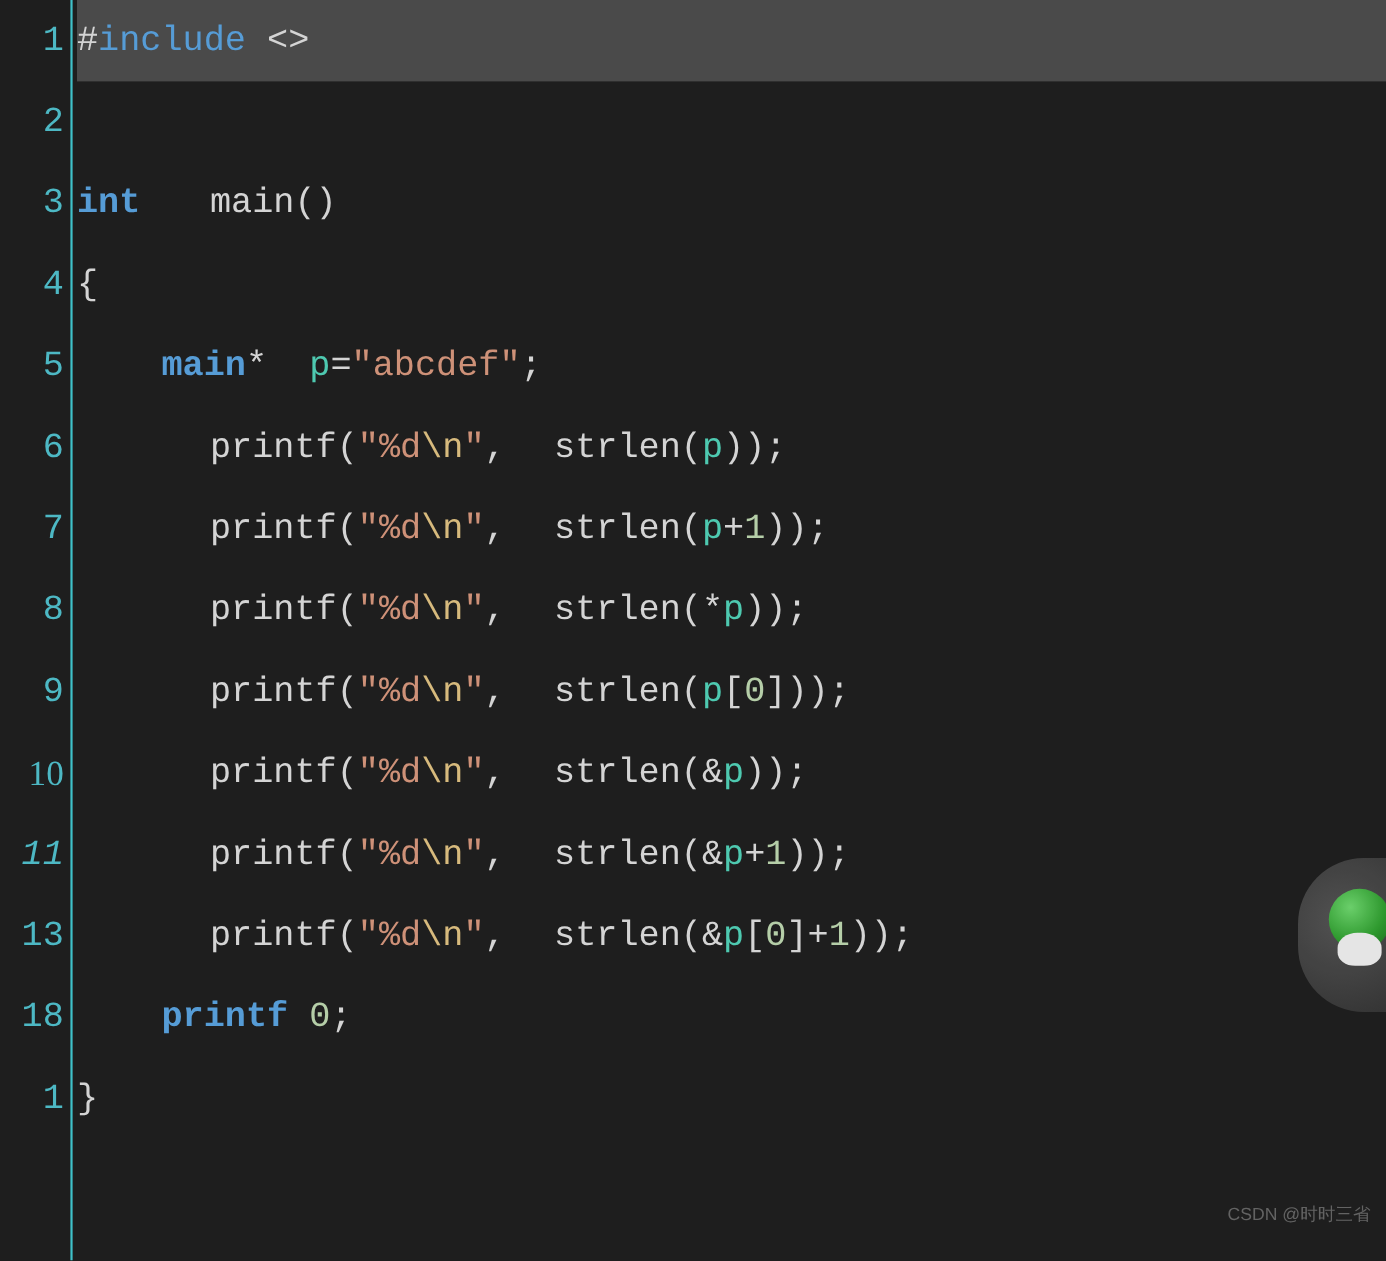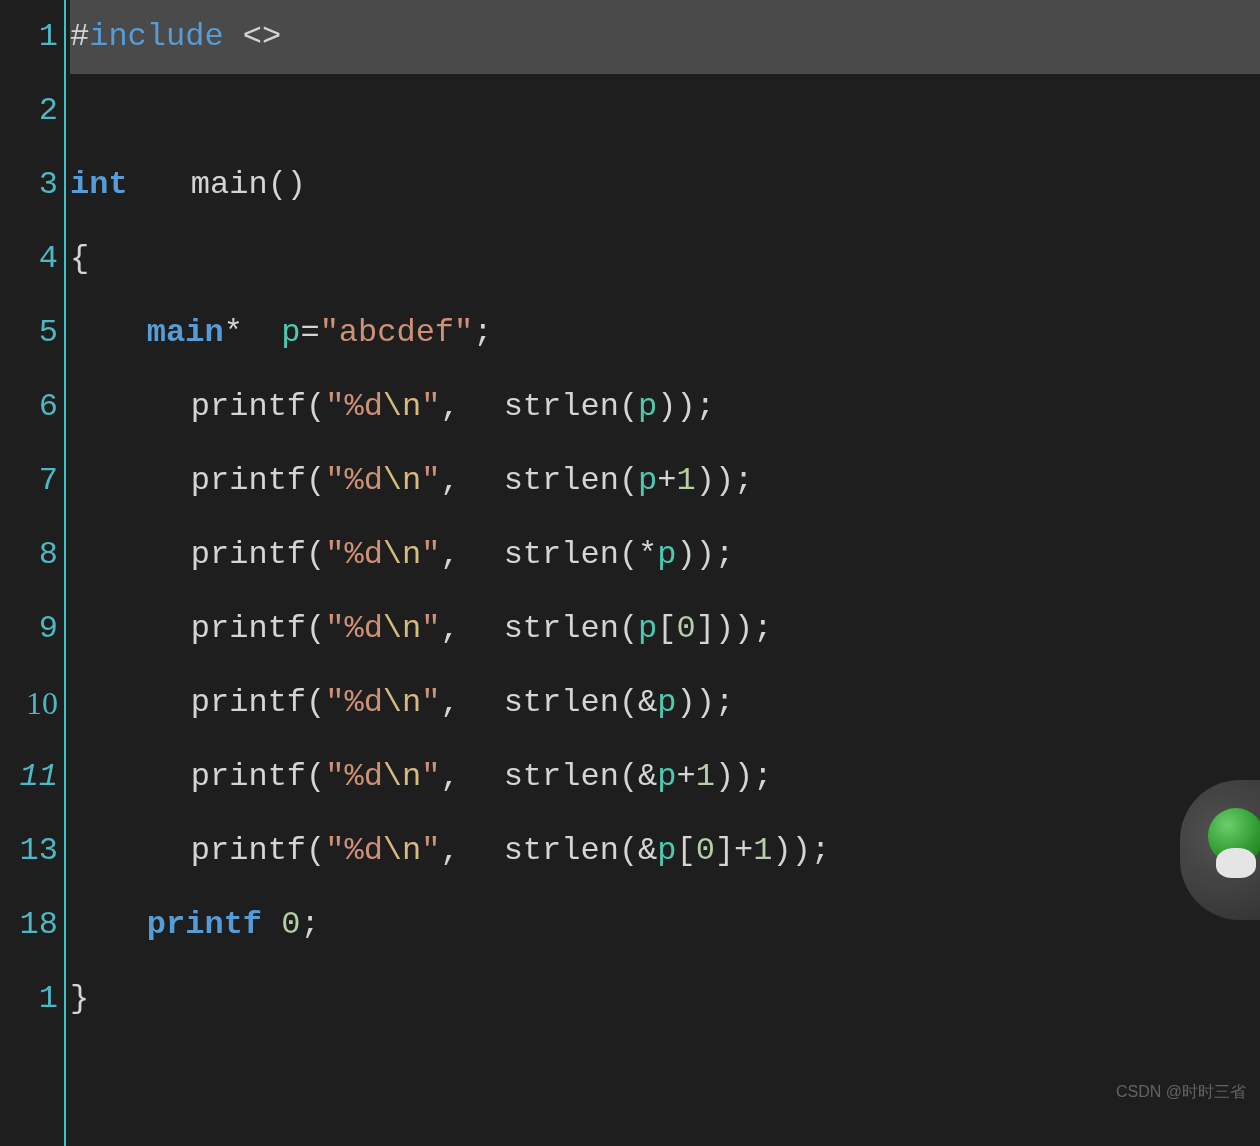--- a/index.html
+++ b/index.html
@@ -51,21 +51,21 @@
     .tok-variable { color: #4ec9b0; }
     .tok-string { color: #ce9178; }
     .tok-escape { color: #d7ba7d; }
     .tok-number { color: #b5cea8; }
     .tok-punct { color: #d4d4d4; }
     .tok-angle { color: #d4d4d4; }
     .tok-hash { color: #d4d4d4; }
 
     .watermark {
       position: absolute;
-      bottom: 17px;
+      bottom: 4px;
       right: 14px;
       color: #888;
       font-size: 16px;
       opacity: 0.65;
       font-family: sans-serif;
     }
     .avatar-widget {
       position: absolute;
       right: -20px;
       top: 780px;

